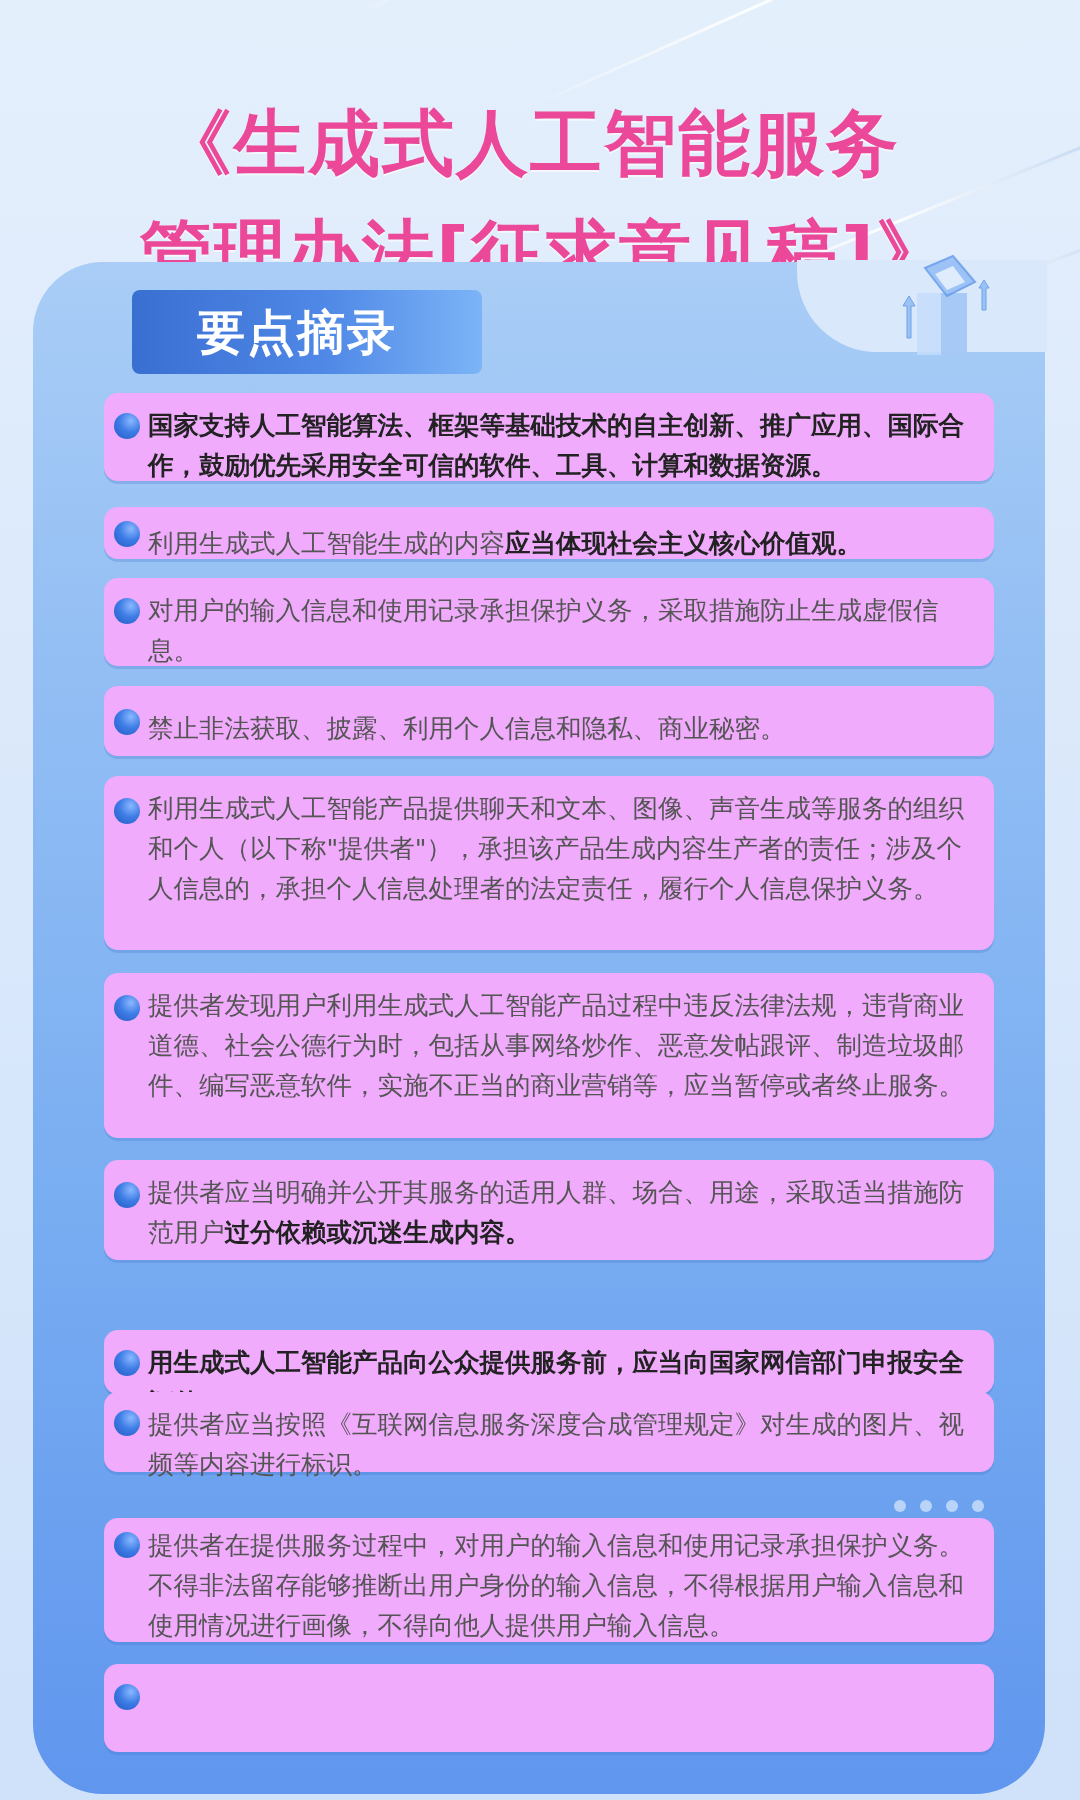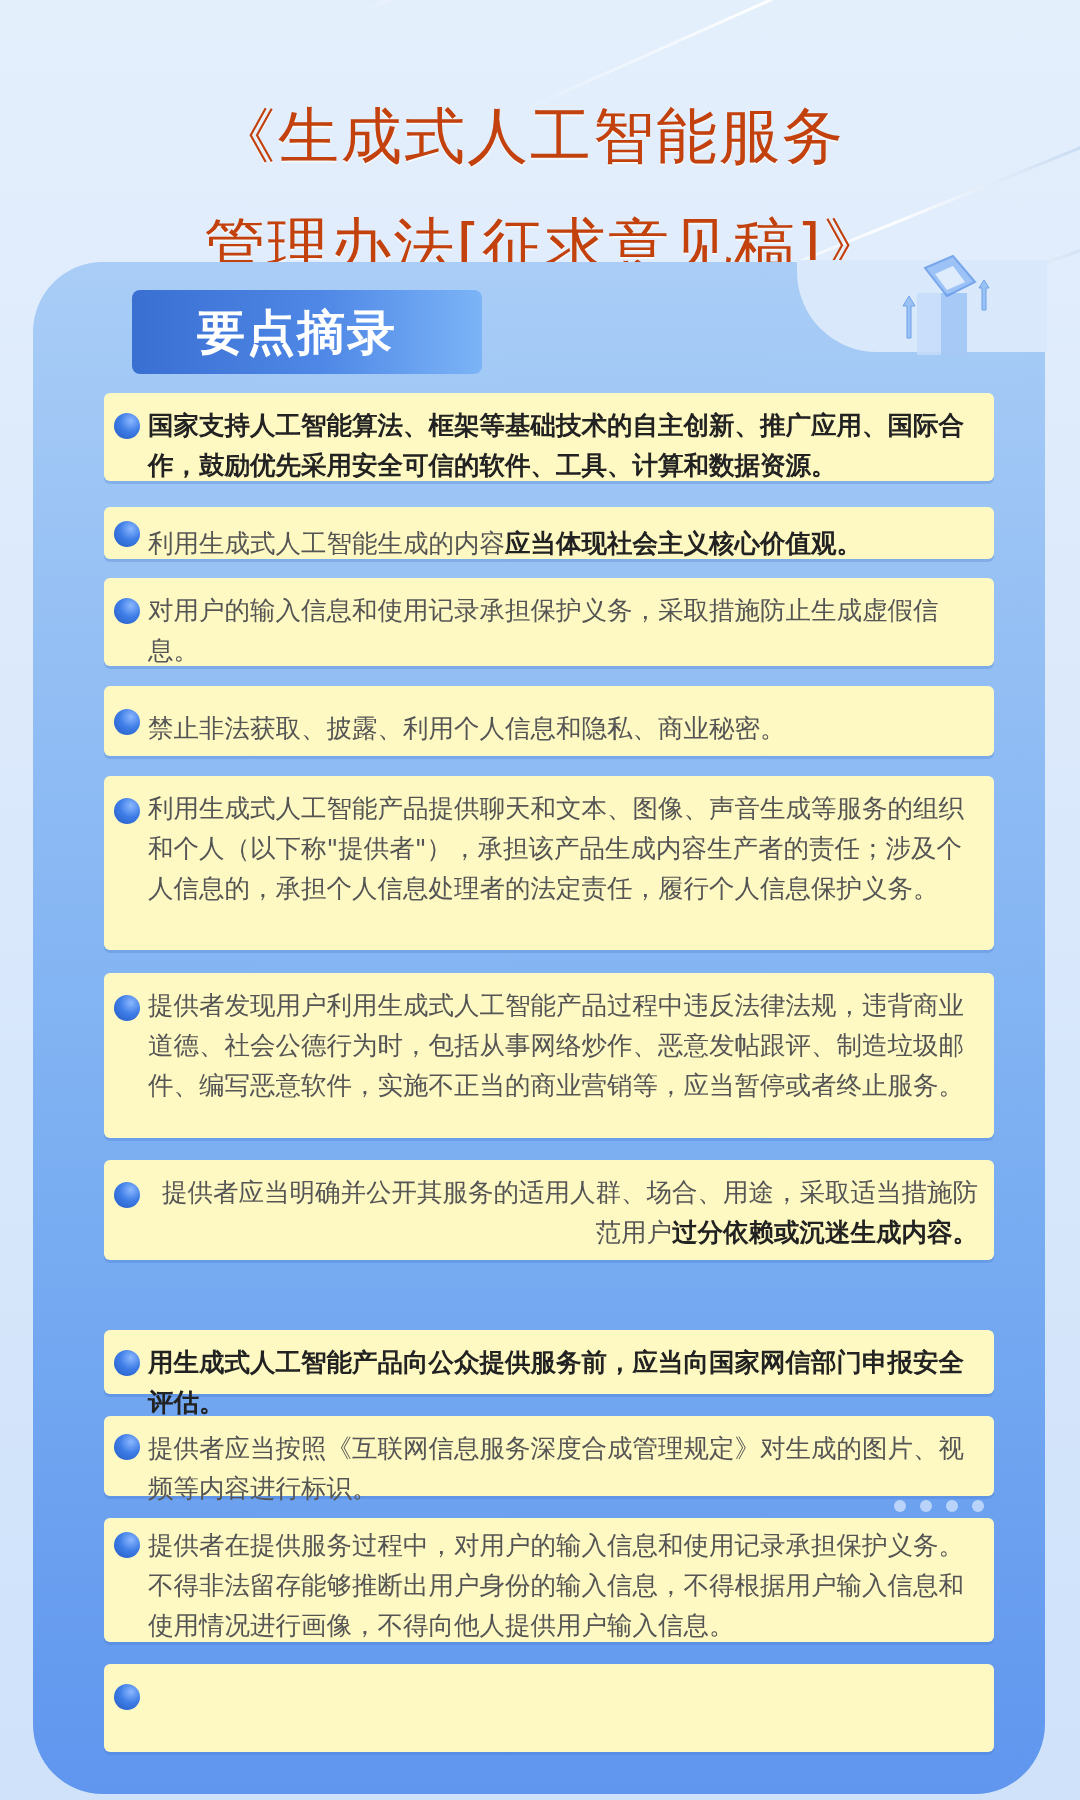--- a/index.html
+++ b/index.html
@@ -4,21 +4,21 @@
 <style>
   html, body { margin:0; padding:0; }
   body {
     width:1080px; height:1800px; overflow:hidden; position:relative;
     background: linear-gradient(180deg, #e4effc 0%, #dbe9fb 40%, #cfe2fa 100%);
     font-family: "DejaVu Sans", "Liberation Sans", sans-serif;
   }
   .deco-line { position:absolute; height:3px; background:linear-gradient(90deg, rgba(255,255,255,0), rgba(255,255,255,0.95), rgba(180,205,235,0.6)); transform-origin:left center; }
   .title {
     position:absolute; left:0; width:1080px; top:40px; text-align:center;
-    color:#c2410c; font-weight:normal; font-size:61px; line-height:110px;
+    color:#ec4899; font-weight:bold; font-size:72px; line-height:110px;
     letter-spacing:2px; font-family:"DejaVu Sans", sans-serif;
     text-shadow: 0 2px 0 rgba(255,255,255,0.6);
   }
   .title .l1 { display:block; margin-left:-20px; }
   .title .l2 { display:block; margin-left:10px; }
   .panel {
     position:absolute; left:33px; top:262px; width:1012px; height:1532px;
     border-radius:70px;
     background: linear-gradient(180deg, #a9cdf6 0%, #94bff4 25%, #7aaef2 60%, #6096ee 100%);
   }
@@ -28,22 +28,22 @@
   }
   .deco-box { position:absolute; left:895px; top:248px; width:100px; height:110px; }
   .tag {
     position:absolute; left:108px; top:290px; width:350px; height:84px;
     border-radius:8px;
     background: linear-gradient(90deg, #3a6fd2 0%, #4f88e6 55%, #7cb4f7 100%);
     color:#fff; font-size:48px; font-weight:bold; line-height:84px;
     padding-left:65px; box-sizing:border-box; letter-spacing:2px;margin-left:24px;
   }
   .card {
-    position:absolute; left:104px; width:890px; background:#fef9c3;
-    border-radius:6px; box-sizing:border-box;
+    position:absolute; left:104px; width:890px; background:#f0abfc;
+    border-radius:14px; box-sizing:border-box;
     padding:12px 16px 12px 44px;
     font-size:25.5px; line-height:40px; color:#555;
     box-shadow: 0 3px 0 rgba(60,110,200,0.25);
   }
   .card .dot {
     position:absolute; left:10px; width:26px; height:26px; border-radius:50%;
     background: radial-gradient(circle at 65% 30%, #8bb7ff 0%, #3e7de6 45%, #2459c2 100%);
   }
   .card .t { display:block; }
   .card b { color:#222; font-weight:bold; }
@@ -103,31 +103,31 @@
 <div class="card" style="top:776px;height:174px;">
   <span class="dot" style="top:22px;"></span>
   <span class="t">利用生成式人工智能产品提供聊天和文本、图像、声音生成等服务的组织和个人（以下称"提供者"），承担该产品生成内容生产者的责任；涉及个人信息的，承担个人信息处理者的法定责任，履行个人信息保护义务。</span>
 </div>
 
 <div class="card" style="top:973px;height:165px;">
   <span class="dot" style="top:22px;"></span>
   <span class="t">提供者发现用户利用生成式人工智能产品过程中违反法律法规，违背商业道德、社会公德行为时，包括从事网络炒作、恶意发帖跟评、制造垃圾邮件、编写恶意软件，实施不正当的商业营销等，应当暂停或者终止服务。</span>
 </div>
 
-<div class="card" style="top:1160px;height:100px;text-align:right;">
+<div class="card" style="top:1160px;height:100px;">
   <span class="dot" style="top:22px;"></span>
   <span class="t"><span>提供者应当明确并公开其服务的适用人群、场合、用途，采取适当措施防范用户</span><b>过分依赖或沉迷生成内容。</b></span>
 </div>
 
 <div class="card" style="top:1330px;height:64px;">
   <span class="dot" style="top:20px;"></span>
   <span class="t"><b>用生成式人工智能产品向公众提供服务前，应当向国家网信部门申报安全评估。</b></span>
 </div>
 
-<div class="card" style="top:1392px;height:80px;margin-top:24px;">
+<div class="card" style="top:1392px;height:80px;">
   <span class="dot" style="top:18px;"></span>
   <span class="t">提供者应当按照《互联网信息服务深度合成管理规定》对生成的图片、视频等内容进行标识。</span>
 </div>
 
 <div class="dots">
   <span></span>
     <span></span>
     <span></span>
     <span></span>
 </div>

